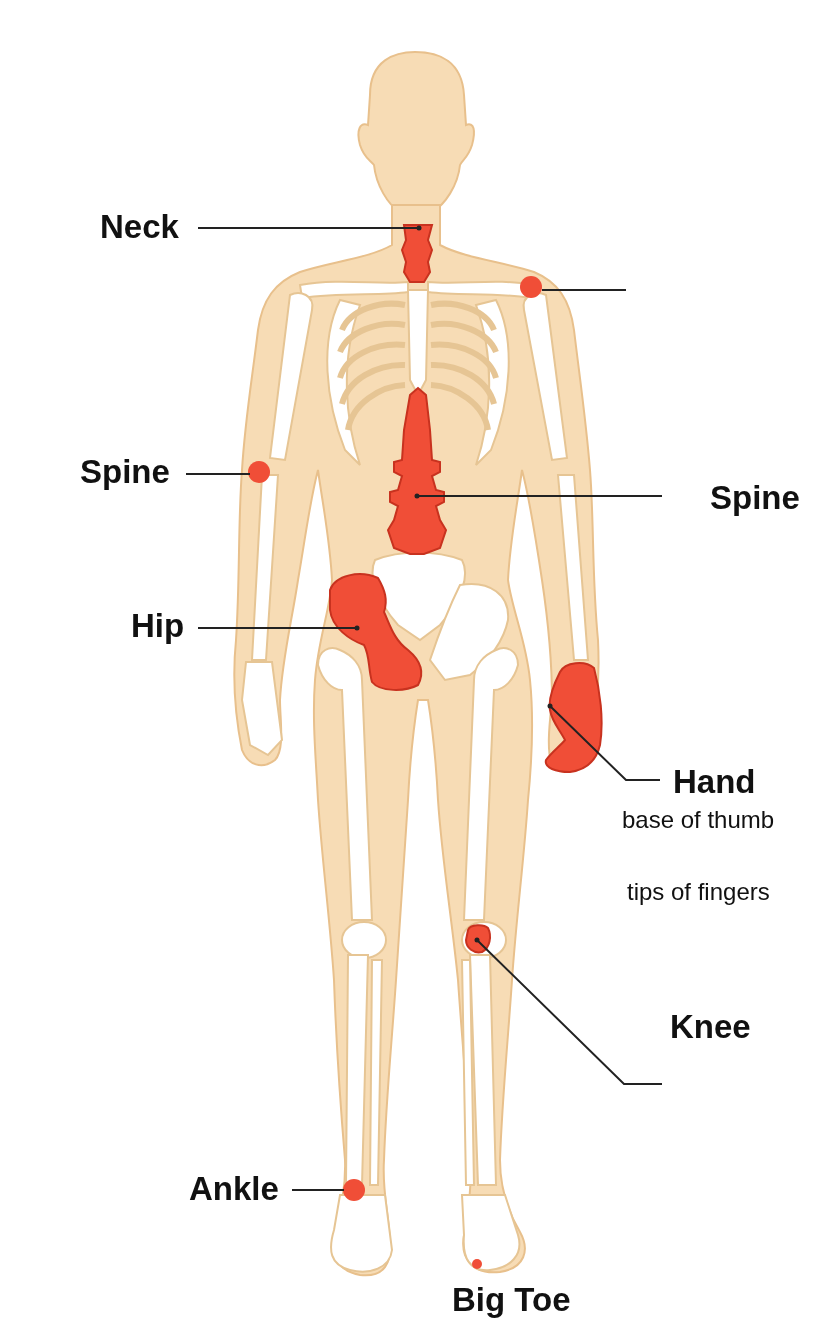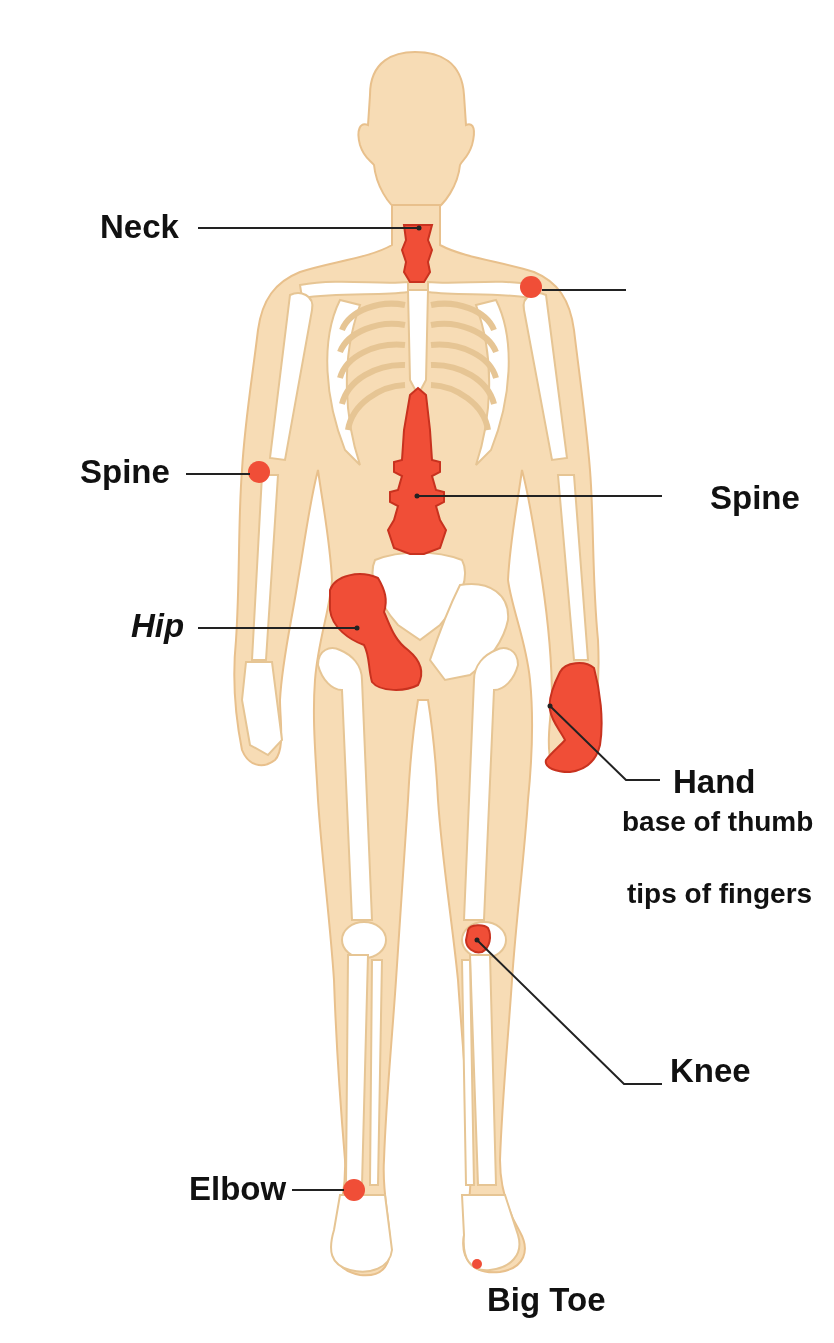--- a/index.html
+++ b/index.html
@@ -1,20 +1,20 @@
 <!DOCTYPE html>
 <html><head>
 <meta charset="utf-8">
 <style>
   html, body { margin: 0; padding: 0; background: #ffffff; }
   body { width: 834px; height: 1343px; position: relative; overflow: hidden;
          font-family: "Liberation Sans", "DejaVu Sans", sans-serif; }
   #diagram { position: absolute; left: 0; top: 0; width: 834px; height: 1343px; }
   .label { position: absolute; color: #111111; font-weight: bold; font-size: 33px; line-height: 1; white-space: nowrap; }
-  .sublabel { position: absolute; color: #111111; font-weight: bold; font-size: 28px; line-height: 1.15; white-space: nowrap; text-align: center; }
+  .sublabel { position: absolute; color: #111111; font-weight: normal; font-size: 24px; line-height: 1.15; white-space: nowrap; text-align: center; }
 </style>
 </head>
 <body>
 
 <div id="diagram">
   <svg width="834" height="1343" viewBox="0 0 834 1343" xmlns="http://www.w3.org/2000/svg">
 
     <g fill="#f7dcb5" stroke="#e8c08c" stroke-width="2">
 
       <path d="M370,95 C370,60 395,52 415,52 C440,52 462,62 464,95 L466,125 C474,122 476,130 472,145 C468,158 462,160 460,165 C458,185 445,205 432,212 L400,212 C388,205 376,185 374,165 C370,160 364,158 360,145 C356,130 360,122 368,125 Z"></path>
@@ -105,20 +105,20 @@
       <circle cx="357" cy="628" r="2.5"></circle>
       <circle cx="550" cy="706" r="2.5"></circle>
       <circle cx="477" cy="940" r="2.5"></circle>
     </g>
   </svg>
 
   
   <div class="label" style="left:100px; top:210px;">Neck</div>
   <div class="label" style="left:80px; top:455px;">Spine</div>
   <div class="label" style="left:710px; top:481px;">Spine</div>
-  <div class="label" style="left:131px; top:609px;font-style:italic;">Hip</div>
+  <div class="label" style="left:131px; top:609px;">Hip</div>
   <div class="label" style="left:673px; top:765px;">Hand</div>
   <div class="sublabel" style="left:622px; top:806px;">base of thumb</div>
   <div class="sublabel" style="left:627px; top:878px;">tips of fingers</div>
-  <div class="label" style="left:670px; top:1054px;">Knee</div>
-  <div class="label" style="left:189px; top:1172px;">Elbow</div>
-  <div class="label" style="left:487px; top:1283px;">Big Toe</div>
+  <div class="label" style="left:670px; top:1010px;">Knee</div>
+  <div class="label" style="left:189px; top:1172px;">Ankle</div>
+  <div class="label" style="left:452px; top:1283px;">Big Toe</div>
 </div>
 
 </body></html>

